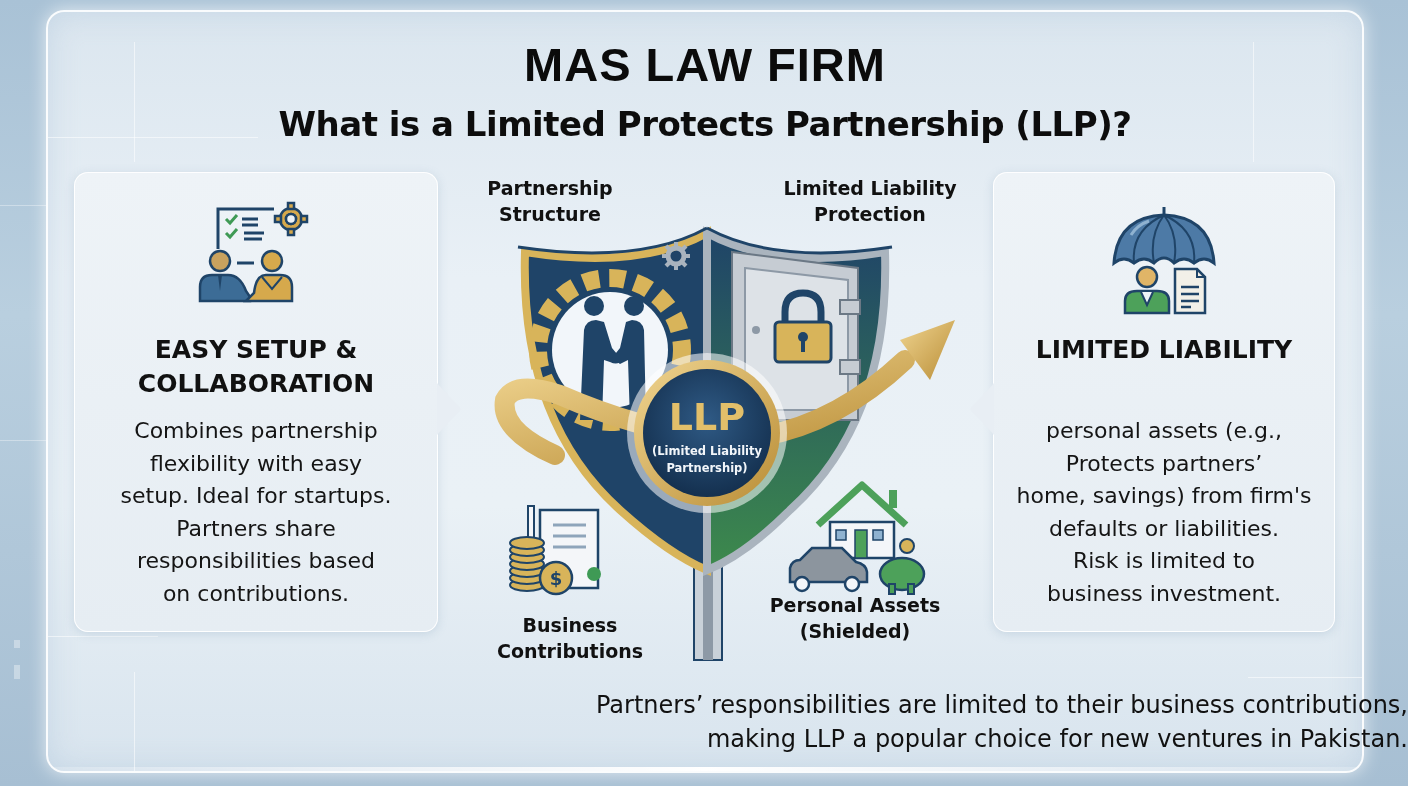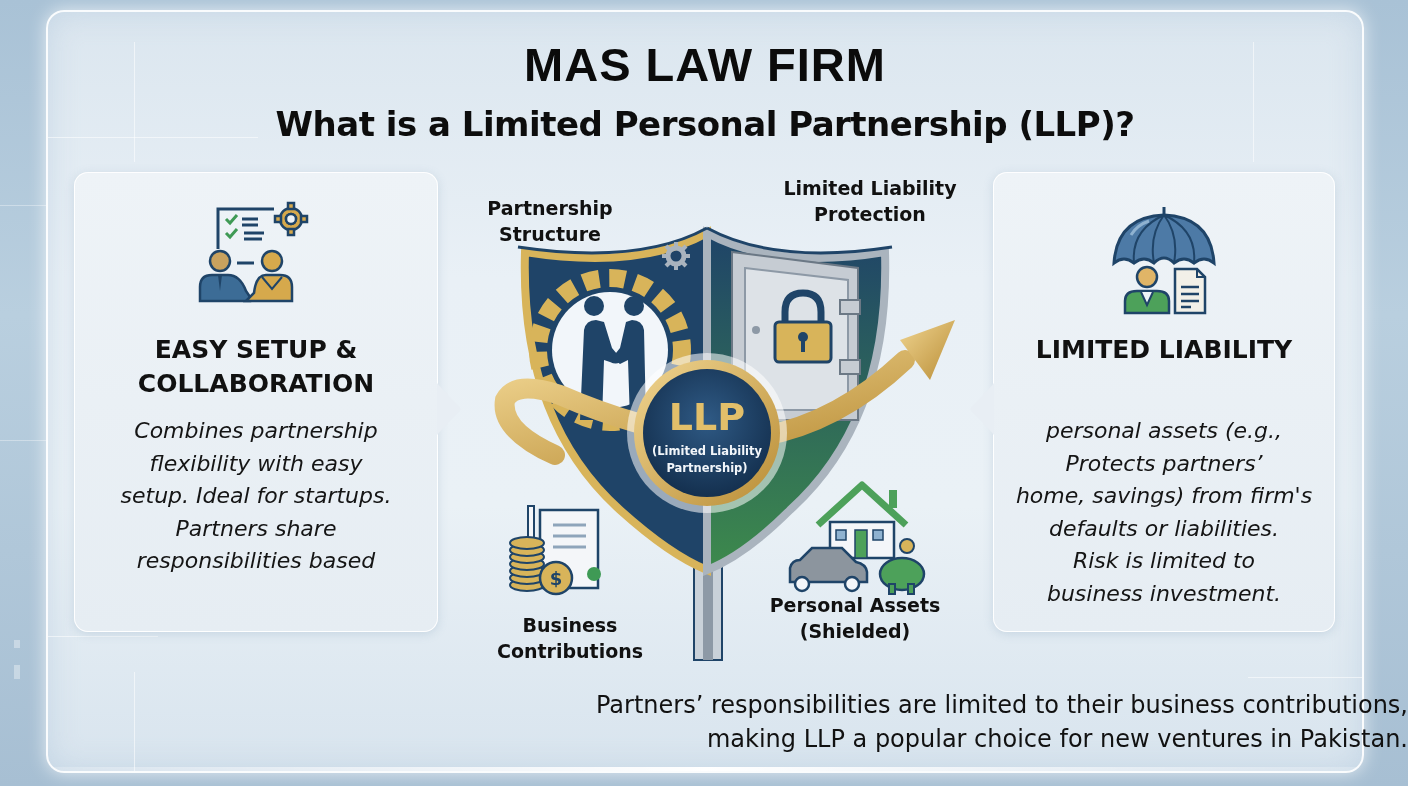--- a/index.html
+++ b/index.html
@@ -51,21 +51,21 @@
   .card-left .card-pointer { right: -24px; border-left: 24px solid #e8eef4; }
   .card-right .card-pointer { left: -24px; border-right: 24px solid #e8eef4; }
   .card-icon { position: absolute; left: 50%; transform: translateX(-50%); top: 28px; }
   .card-heading {
     position: absolute; left: 0; right: 0; top: 160px;
     font-family: "DejaVu Sans", sans-serif; font-weight: bold; font-size: 25px; line-height: 34px;
     color: #111;
   }
   .card-body {
     position: absolute; left: 10px; right: 10px; top: 242px;
-    font-family: "DejaVu Sans", sans-serif; font-size: 22px; line-height: 32.5px; color: #151515; font-style: italic;
+    font-family: "DejaVu Sans", sans-serif; font-size: 22px; line-height: 32.5px; color: #151515;
   }
   .card-body span { display: block; }
   .center-label {
     position: absolute; font-family: "DejaVu Sans", sans-serif; font-weight: bold;
     font-size: 19px; line-height: 26px; text-align: center; color: #111;
   }
   .center-label span { display: block; }
   .center-art { position: absolute; left: 480px; top: 220px; width: 480px; height: 450px; }
   .footer {
     position: absolute; left: 0; right: 0; top: 688px; text-align: right;
@@ -86,21 +86,21 @@
   <div class="circuit" style="left:0;top:125px;width:210px;height:0;border-top-width:1px;"></div>
   <div class="circuit" style="left:86px;top:30px;width:0;height:120px;border-left-width:1px;"></div>
   <div class="circuit" style="left:86px;top:660px;width:0;height:100px;border-left-width:1px;"></div>
   <div class="circuit" style="left:0;top:624px;width:110px;height:0;border-top-width:1px;"></div>
   <div class="circuit" style="left:150px;top:600px;width:120px;height:0;border-top-width:1px;"></div>
   <div class="circuit" style="left:1205px;top:30px;width:0;height:120px;border-left-width:1px;"></div>
   <div class="circuit" style="left:1200px;top:665px;width:118px;height:0;border-top-width:1px;"></div>
   <div class="frame-glow-bottom"></div>
 
   <div class="title">MAS LAW FIRM</div>
-  <div class="subtitle">What is a Limited Personal Partnership (LLP)?</div>
+  <div class="subtitle">What is a Limited Protects Partnership (LLP)?</div>
 </div>
 
 <div class="card card-left">
   <div class="card-pointer"></div>
   <div class="card-icon">
     <svg width="120" height="110" viewBox="0 0 120 110">
       <path d="M22 48 V8 H78" fill="none" stroke="#1f4468" stroke-width="3"></path>
       <path d="M30 18 l4 4 l7 -8" fill="none" stroke="#3f9a55" stroke-width="3"></path>
       <path d="M30 32 l4 4 l7 -8" fill="none" stroke="#3f9a55" stroke-width="3"></path>
       <line x1="46" y1="18" x2="62" y2="18" stroke="#1f4468" stroke-width="3"></line>
@@ -130,20 +130,21 @@
   <div class="card-heading">
     <div>EASY SETUP &amp;</div>
     <div>COLLABORATION</div>
   </div>
   <div class="card-body">
     <span>Combines partnership</span>
     <span>flexibility with easy</span>
     <span>setup. Ideal for startups.</span>
     <span>Partners share</span>
     <span>responsibilities based</span>
+    <span>on contributions.</span>
   </div>
 </div>
 
 <div class="card card-right">
   <div class="card-pointer"></div>
   <div class="card-icon" style="top:32px;">
     <svg width="110" height="112" viewBox="0 0 110 112">
       <line x1="55" y1="2" x2="55" y2="10" stroke="#1f4468" stroke-width="3"></line>
       <path d="M5 58 Q8 12 55 10 Q102 12 105 58 Q95 50 85 58 Q75 50 65 58 Q55 48 45 58 Q35 50 25 58 Q15 50 5 58 Z" fill="#4d7aa6" stroke="#1f4468" stroke-width="3"></path>
       <path d="M55 10 Q40 30 45 58 M55 10 Q70 30 65 58 M55 10 Q22 25 25 58 M55 10 Q88 25 85 58" fill="none" stroke="#1f4468" stroke-width="2"></path>
@@ -165,21 +166,21 @@
   <div class="card-body">
     <span>personal assets (e.g.,</span>
     <span>Protects partners’</span>
     <span>home, savings) from firm's</span>
     <span>defaults or liabilities.</span>
     <span>Risk is limited to</span>
     <span>business investment.</span>
   </div>
 </div>
 
-<div class="center-label" style="left:470px;top:175px;width:160px;margin-top:20px;">
+<div class="center-label" style="left:470px;top:175px;width:160px;">
   <span>Partnership</span>
   <span>Structure</span>
 </div>
 <div class="center-label" style="left:770px;top:175px;width:200px;">
   <span>Limited Liability</span>
   <span>Protection</span>
 </div>
 <div class="center-label" style="left:480px;top:612px;width:180px;">
   <span>Business</span>
   <span>Contributions</span>

